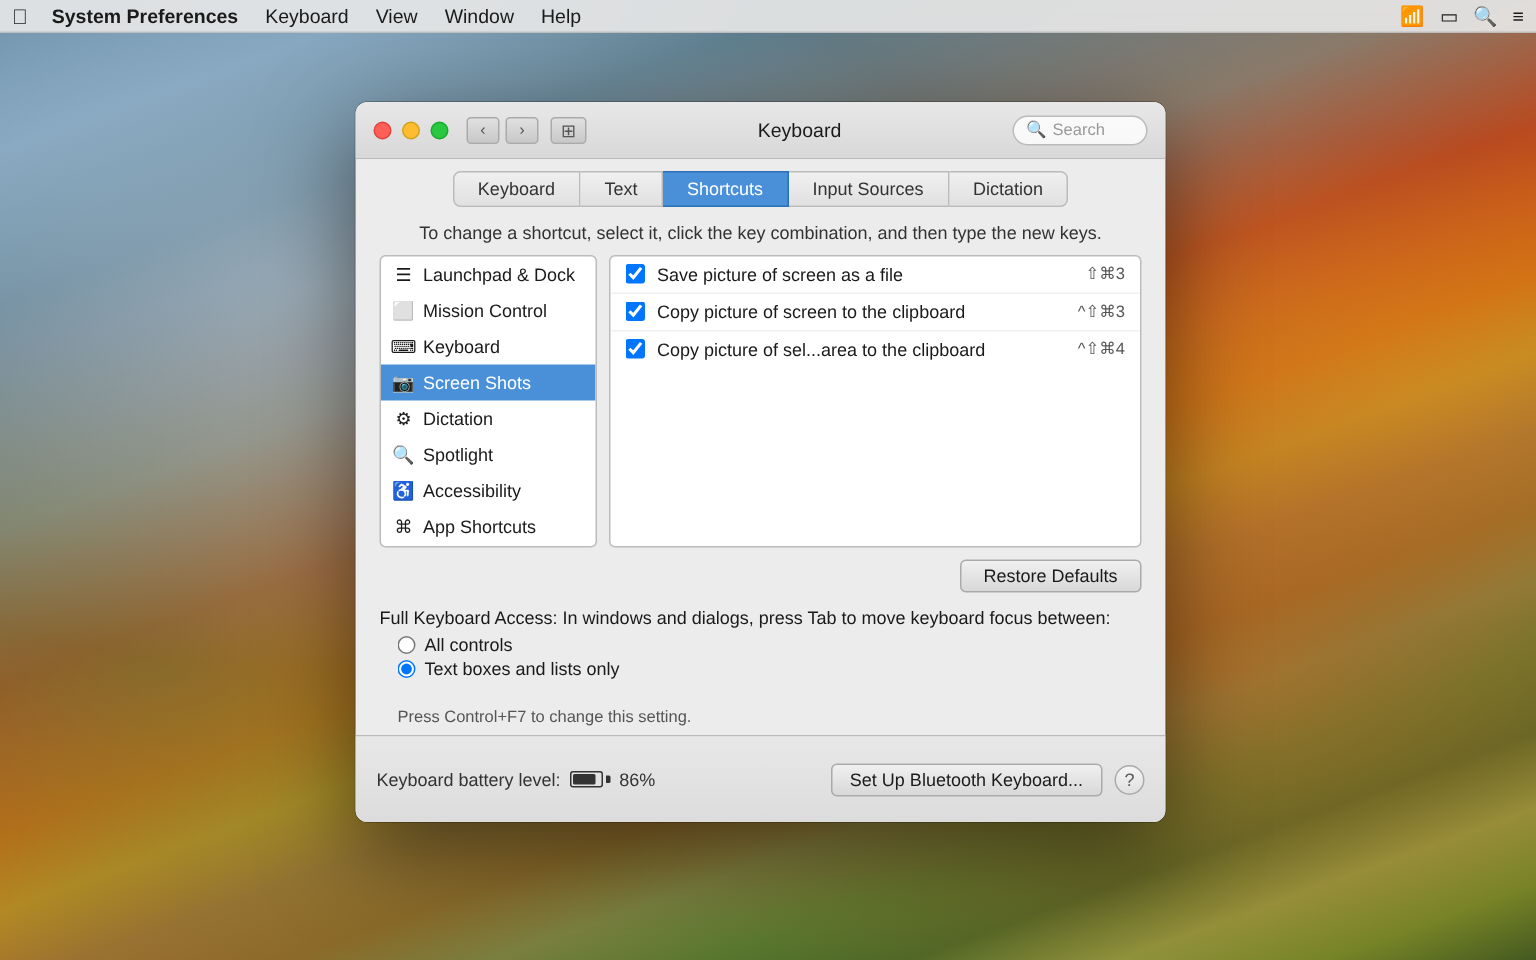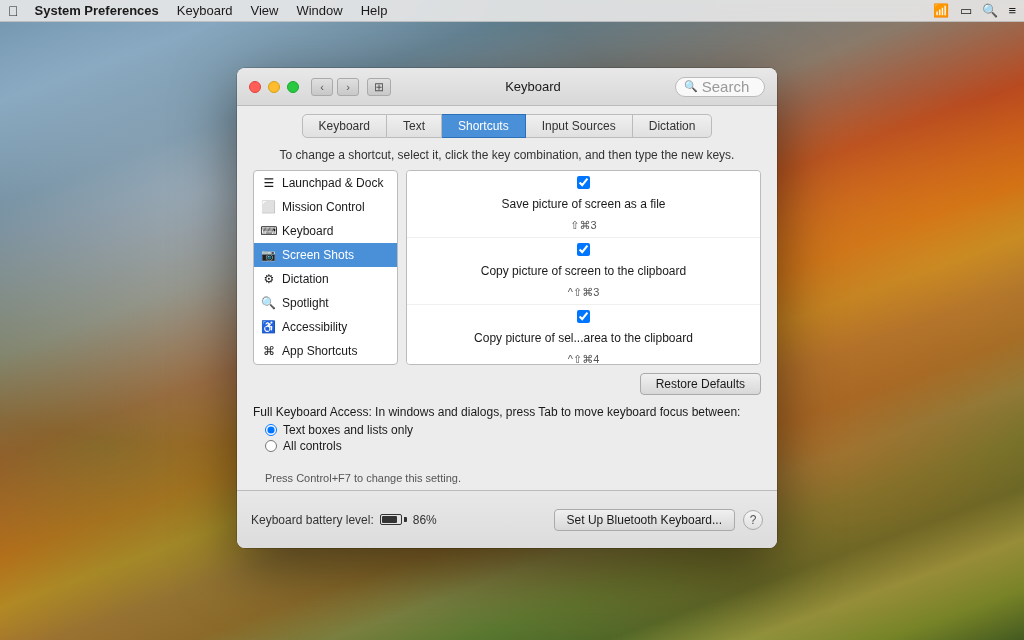--- a/index.html
+++ b/index.html
@@ -289,26 +289,24 @@
       flex: 1;
       background: white;
       border: 1px solid #bbb;
       border-radius: 4px;
       margin-left: 8px;
       overflow-y: auto;
     }
 
     .shortcut-row {
       display: flex;
-      align-items: center;
       padding: 5px 10px;
       font-size: 12px;
       gap: 8px;
       border-bottom: 1px solid #f0f0f0;
-      flex-direction: column;
     }
 
     .shortcut-row:last-child {
       border-bottom: none;
     }
 
     .shortcut-checkbox {
       width: 13px;
       height: 13px;
       flex-shrink: 0;
@@ -496,21 +494,21 @@
       <div class="traffic-light tl-maximize"></div>
     </div>
     <div class="titlebar-nav">
       <div class="nav-btn">‹</div>
       <div class="nav-btn">›</div>
     </div>
     <div class="titlebar-grid">⊞</div>
     <div class="titlebar-title">Keyboard</div>
     <div class="titlebar-search">
       <span>🔍</span>
-      <span style="font-size:15px;color:#999;">Search</span>
+      <span style="font-size:11px;color:#999;">Search</span>
     </div>
   </div>
 
   <div class="tabs-bar">
     <div class="tab">Keyboard</div>
     <div class="tab">Text</div>
     <div class="tab active">Shortcuts</div>
     <div class="tab">Input Sources</div>
     <div class="tab">Dictation</div>
   </div>
@@ -573,26 +571,26 @@
     </div>
   </div>
 
   <div class="bottom-area clearfix">
     <button class="restore-btn">Restore Defaults</button>
   </div>
 
   <div class="keyboard-access">
     <div class="keyboard-access-title">Full Keyboard Access: In windows and dialogs, press Tab to move keyboard focus between:</div>
     <div class="radio-option">
+      <input type="radio" name="keyboard-access" class="radio-btn" style="">
+      <span>All controls</span>
+    </div>
+    <div class="radio-option">
       <input type="radio" name="keyboard-access" checked="" class="radio-btn" style="">
       <span>Text boxes and lists only</span>
-    </div>
-    <div class="radio-option">
-      <input type="radio" name="keyboard-access" class="radio-btn" style="">
-      <span>All controls</span>
     </div>
     <div class="hint-text">Press Control+F7 to change this setting.</div>
   </div>
 
   <div class="status-bar">
     <span class="battery-label">Keyboard battery level:</span>
     <div class="battery-icon">
       <div class="battery-body">
         <div class="battery-fill"></div>
       </div>

